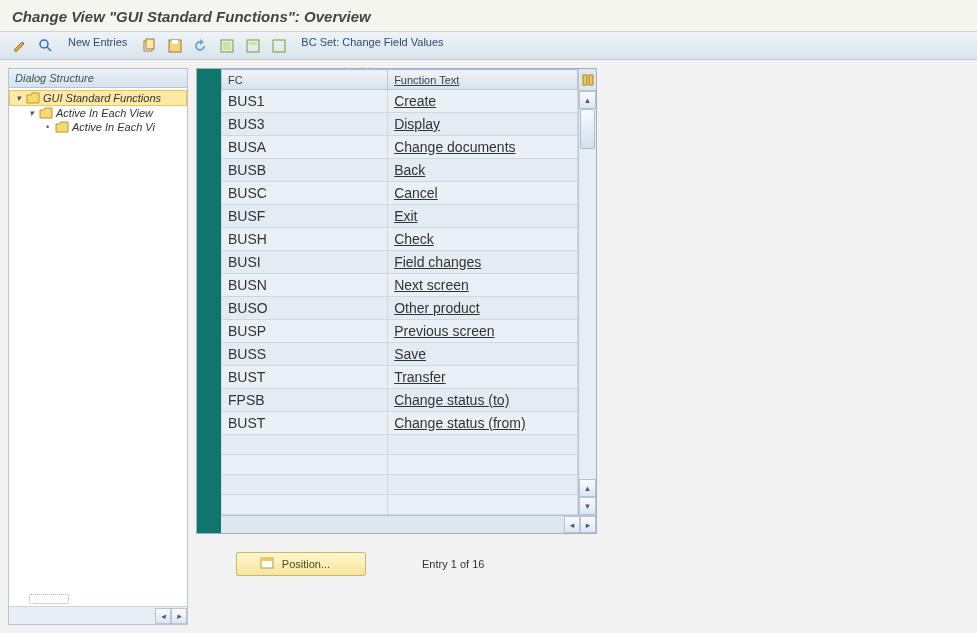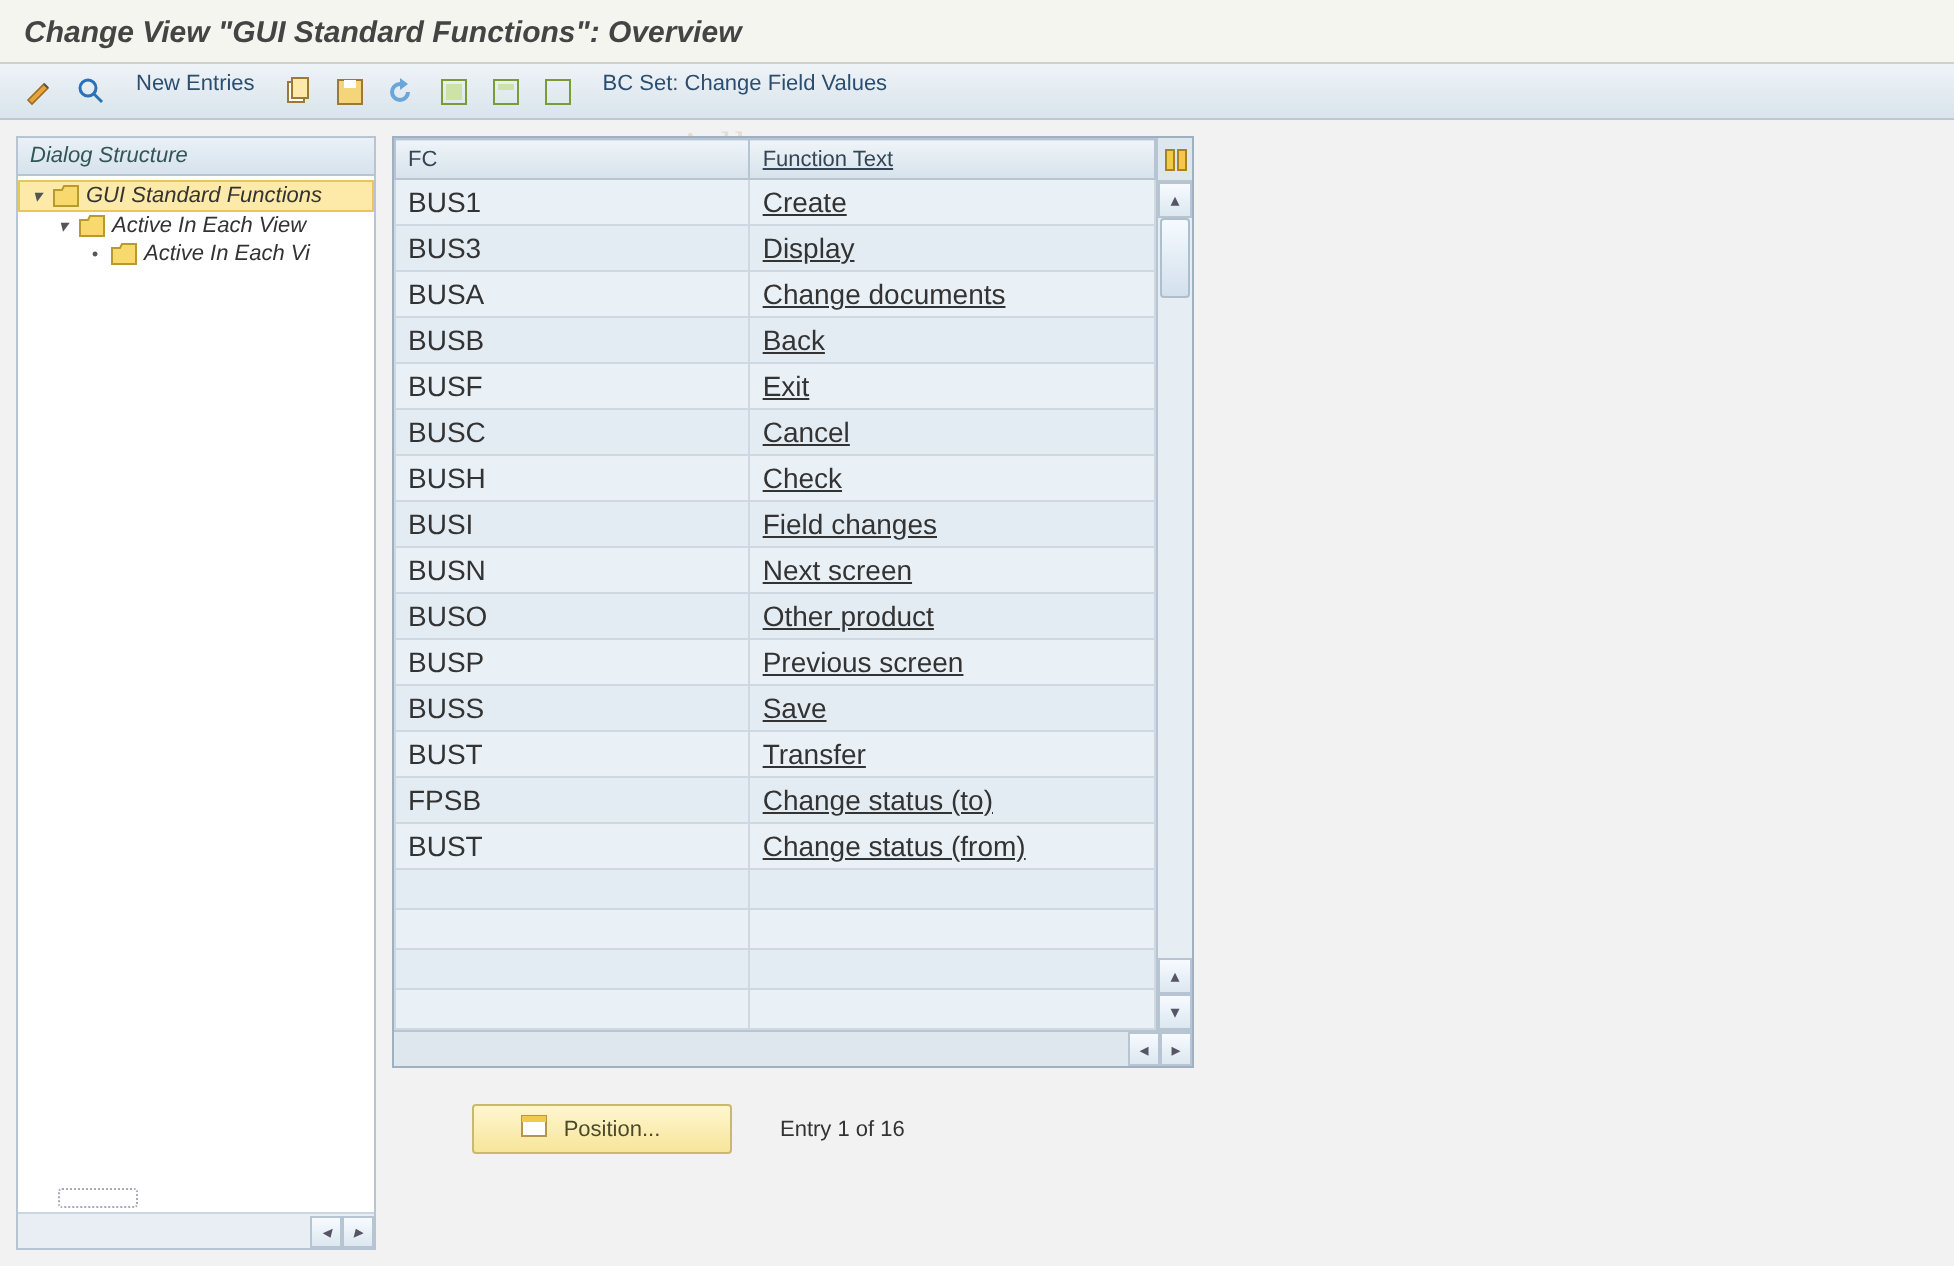--- a/index.html
+++ b/index.html
@@ -117,22 +117,23 @@
     border: 1px dotted #aab;
     border-radius: 2px;
   }
   .main {
     flex: 1;
     position: relative;
   }
   .table-wrap {
     width: 401px;
     border: 1px solid #9fb0c0;
-    background: #a3a3a3;
+    background: #0f766e;
     position: relative;
+    padding-left: 24px;
   }
   .table-container {
     display: flex;
   }
   .tbody-scroll {
     flex: 1;
   }
   table {
     border-collapse: collapse;
     width: 100%;
@@ -186,21 +187,21 @@
     height: 18px;
     border-top: 1px solid #b7c5d2;
     background: #dfe7ee;
     display:flex;
     justify-content:flex-end;
   }
   .hscroll .scroll-btn { height:100%; }
   .footer-row {
     display: flex;
     align-items: center;
-    gap: 24px;
+    gap: 56px;
     margin-top: 18px;
     margin-left: 40px;
   }
   .position-btn {
     display:flex;
     align-items:center;
     gap: 8px;
     border: 1px solid #c9b96e;
     background: linear-gradient(#fff6cf,#f7e59a);
     padding: 3px 20px 3px 8px;
@@ -341,26 +342,26 @@
                 </tr>
                 <tr>
                   <td class="col-fc">BUSA</td>
                   <td class="col-ft">Change documents</td>
                 </tr>
                 <tr>
                   <td class="col-fc">BUSB</td>
                   <td class="col-ft">Back</td>
                 </tr>
                 <tr>
+                  <td class="col-fc">BUSC</td>
+                  <td class="col-ft">Cancel</td>
+                </tr>
+                <tr>
                   <td class="col-fc">BUSF</td>
                   <td class="col-ft">Exit</td>
-                </tr>
-                <tr>
-                  <td class="col-fc">BUSC</td>
-                  <td class="col-ft">Cancel</td>
                 </tr>
                 <tr>
                   <td class="col-fc">BUSH</td>
                   <td class="col-ft">Check</td>
                 </tr>
                 <tr>
                   <td class="col-fc">BUSI</td>
                   <td class="col-ft">Field changes</td>
                 </tr>
                 <tr>

